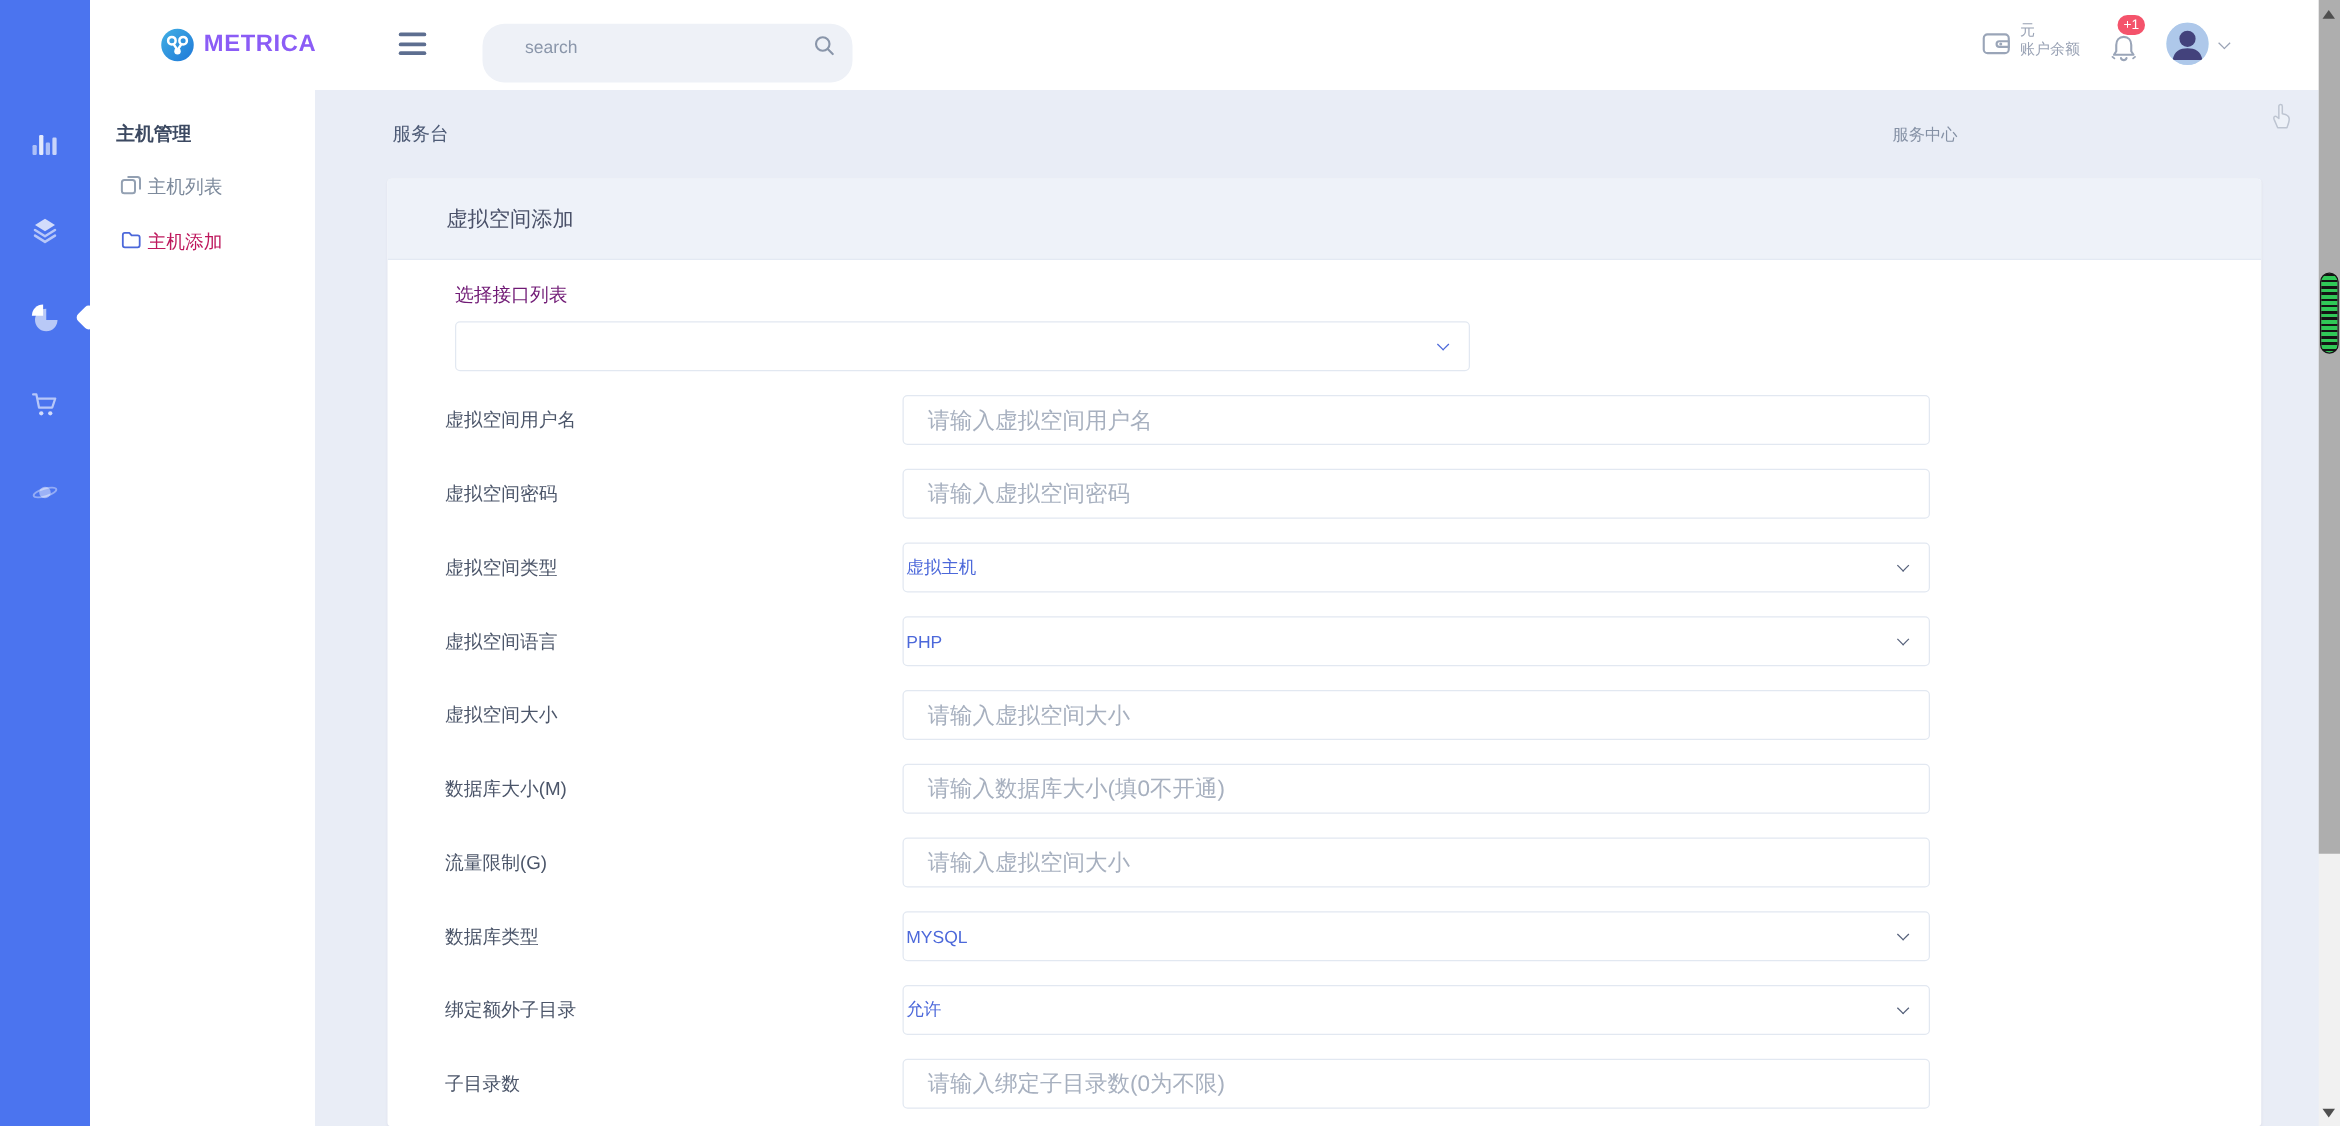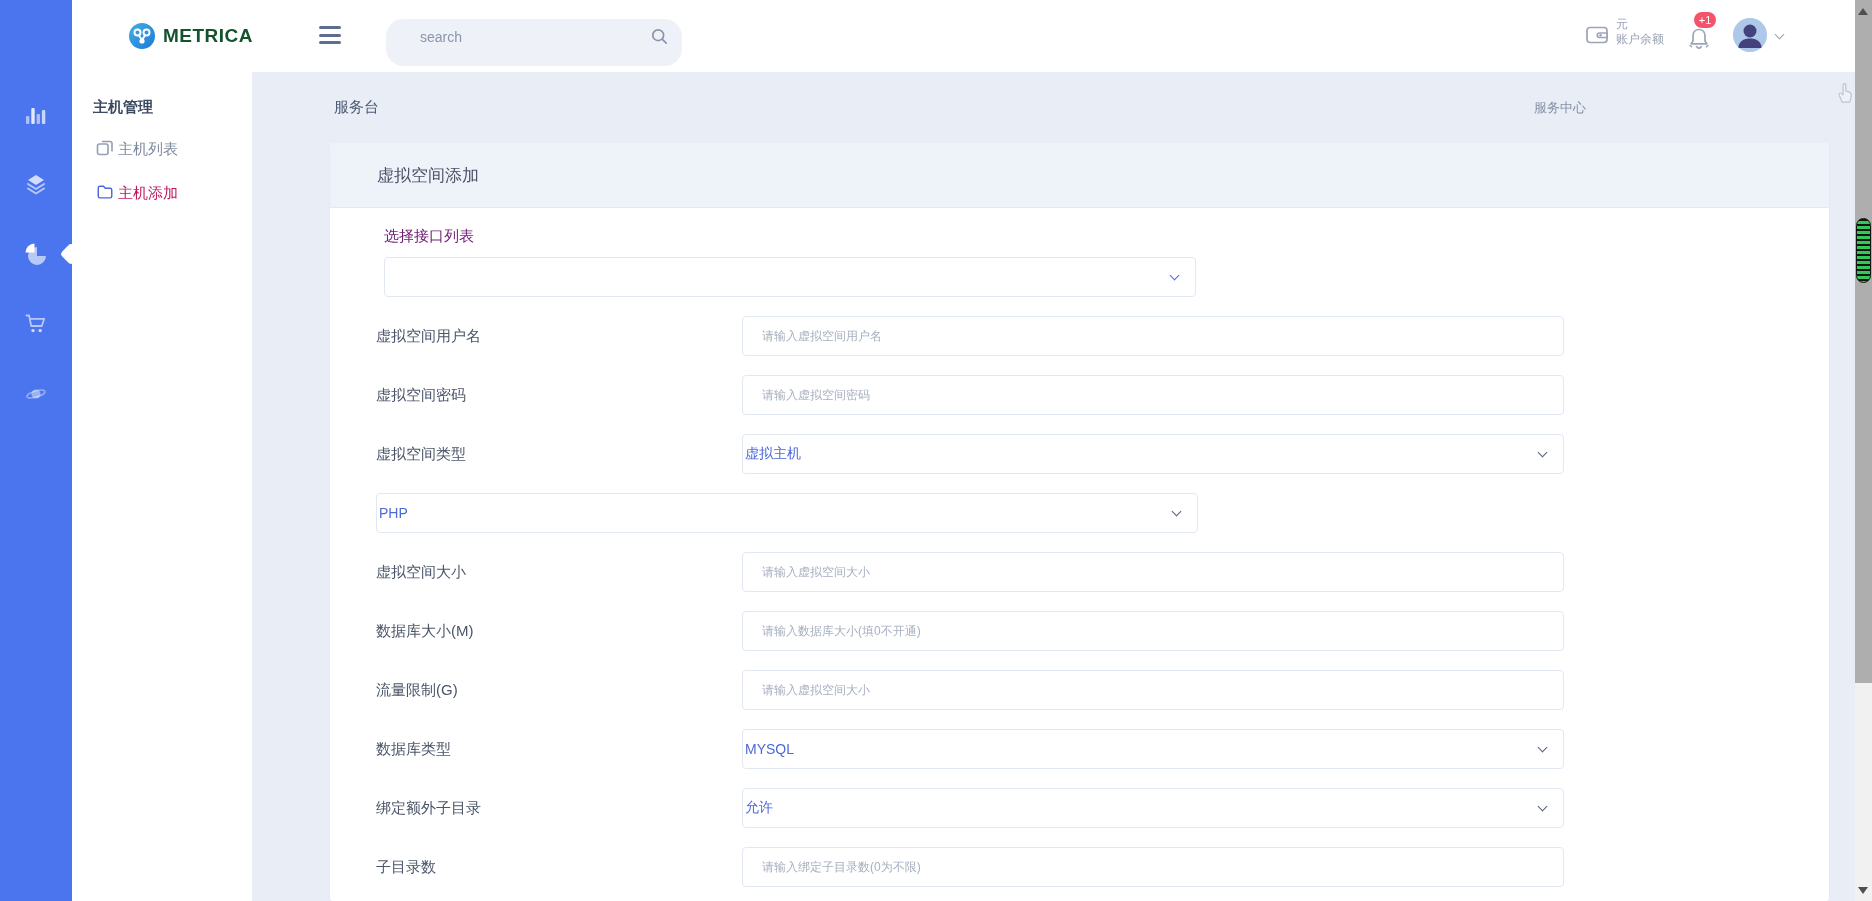--- a/index.html
+++ b/index.html
@@ -7,21 +7,21 @@
   body { font-family:"Liberation Sans","DejaVu Sans",sans-serif; background:#e9edf6; position:relative; }
 
   
   .rail { position:absolute; left:0; top:0; width:72px; height:901px; background:#4b74ef; z-index:6; }
   .rail-icon { position:absolute; left:24px; width:24px; height:24px; }
   .rail-notch { position:absolute; left:63px; top:246px; width:16px; height:16px; background:#fff; border-radius:4px; transform:rotate(45deg); z-index:7; }
 
   
   .header { position:absolute; left:72px; top:0; width:1783px; height:72px; background:#fff; z-index:5; }
   .logo { position:absolute; left:56px; top:22px; display:flex; align-items:center; }
-  .logo-text { margin-left:7px; font-size:19px; font-weight:bold; color:#14532d; letter-spacing:.5px; }
+  .logo-text { margin-left:7px; font-size:19px; font-weight:bold; color:#8b5cf6; letter-spacing:.5px; }
   .burger { position:absolute; left:247px; top:26px; width:22px; height:19px; cursor:pointer; }
   .burger span { display:block; height:3px; width:22px; background:#5d6e90; border-radius:2px; margin-bottom:4.5px; }
   .search { position:absolute; left:314px; top:19px; width:296px; height:47px; background:#eef1f7; border-radius:17.5px; }
   .search input { position:absolute; left:34px; top:0; width:210px; height:35px; border:none; background:transparent; outline:none; font-size:14px; color:#6f7b90; }
   .search input::placeholder { color:#8a96aa; }
   .search .mag { position:absolute; right:13px; top:8px; }
   .wallet-ic { position:absolute; left:1513px; top:23px; }
   .wallet-tx { position:absolute; left:1544px; top:17px; font-size:12px; color:#9aa3b5; line-height:15px; }
   .bell-wrap { position:absolute; left:1608px; top:16px; width:44px; height:44px; cursor:pointer; }
   .bell-ic { position:absolute; left:6px; top:10px; }
@@ -31,35 +31,35 @@
 
   
   .sidebar { position:absolute; left:72px; top:72px; width:180px; height:829px; background:#fff; z-index:4; }
   .sb-title { position:absolute; left:21px; top:26px; font-size:15px; font-weight:bold; color:#3c4961; }
   .sb-item { position:absolute; left:0; width:228px; height:30px; cursor:pointer; }
   .sb-item .ic { position:absolute; left:24px; top:5px; }
   .sb-item .lb { position:absolute; left:46px; top:6px; font-size:15px; color:#7d8a9c; }
   .sb-item.active .lb { color:#be185d; }
 
   
-  .main { position:absolute; left:312px; top:72px; width:1344px; height:829px; background:#e9edf6; z-index:3; }
+  .main { position:absolute; left:292px; top:72px; width:1344px; height:829px; background:#e9edf6; z-index:3; }
   .page-title { position:absolute; left:22px; top:26px; font-size:15px; color:#4e5b76; }
   .top-link { position:absolute; right:70px; top:27px; font-size:13px; color:#8591a5; cursor:pointer; }
   .cursor-hand { position:absolute; left:1522px; top:8px; opacity:.55; }
 
   .card { position:absolute; left:18px; top:71px; width:1499px; height:758px; background:#fff; border-radius:3px; overflow:hidden; box-shadow:0 1px 2px rgba(69,65,78,.05); }
   .card-head { height:65px; background:#eef2f9; border-bottom:1px solid #e3e9f3; }
   .card-head .ct { padding-left:47px; line-height:65px; font-size:17px; color:#4a5169; }
   .card-body { padding:19px 0 30px 46px; }
 
   .flabel-top { margin-left:8px; font-size:15px; color:#701a75; }
   .fselect.wide { width:812px; margin-left:8px; margin-top:11px; }
   .frow { display:flex; align-items:center; margin-top:19px; }
   .flabel { width:366px; font-size:15px; color:#4b5569; }
-  .finput { width:822px; height:40px; border:1px solid #e2e8f1; border-radius:4px; background:#fff; outline:none; padding:0 14px 0 19px; font-size:12px; color:#5a6474; }
+  .finput { width:822px; height:40px; border:1px solid #e2e8f1; border-radius:4px; background:#fff; outline:none; padding:0 14px 0 19px; font-size:18px; color:#5a6474; }
   .finput::placeholder { color:#a7b0bf; }
   .fselect { width:822px; height:40px; border:1px solid #e2e8f1; border-radius:4px; background:#fff; position:relative; display:flex; align-items:center; padding-left:2px; cursor:pointer; }
   .fvalue { font-size:14px; color:#4c68da; }
   .chev { position:absolute; right:17px; top:14px; width:7px; height:7px; border-right:1.8px solid #55607a; border-bottom:1.8px solid #55607a; transform:rotate(45deg); }
   .chev.blue { border-color:#4c68da; }
 
   
   .scrollcol { position:absolute; left:1855px; top:0; width:17px; height:901px; background:#f1f1f1; z-index:8; }
   .scroll-gray { position:absolute; left:0; top:0; width:17px; height:683px; background:#aeaeae; }
   .sc-up { position:absolute; left:3px; top:8px; width:0; height:0; border-left:5.5px solid transparent; border-right:5.5px solid transparent; border-bottom:7px solid #4f4f4f; }
@@ -231,20 +231,21 @@
 
       <div class="frow">
         <div class="flabel">虚拟空间类型</div>
         <div class="fselect">
           <span class="fvalue">虚拟主机</span>
           <span class="chev"></span>
         </div>
       </div>
 
       <div class="frow">
+        <div class="flabel">虚拟空间语言</div>
         <div class="fselect">
           <span class="fvalue">PHP</span>
           <span class="chev"></span>
         </div>
       </div>
 
       <div class="frow">
         <div class="flabel">虚拟空间大小</div>
         <input class="finput" type="text" placeholder="请输入虚拟空间大小" style="">
       </div>

